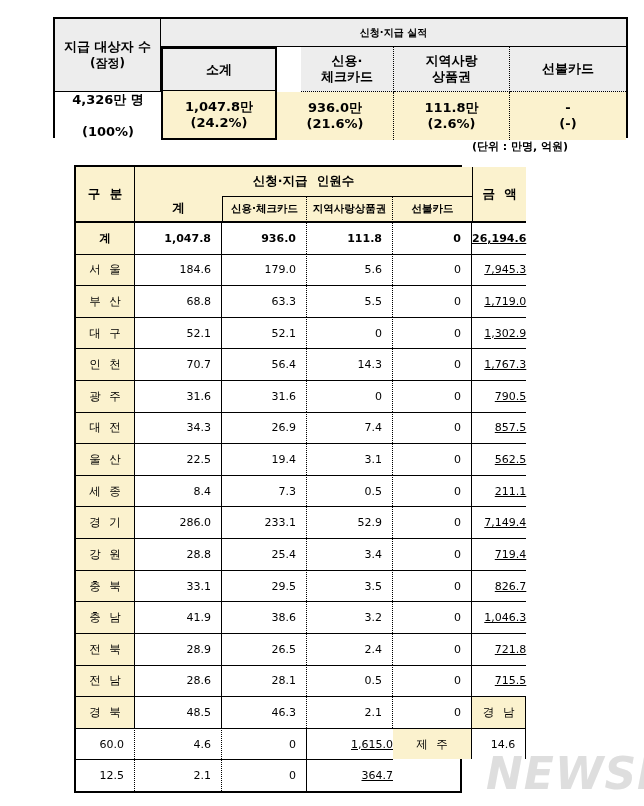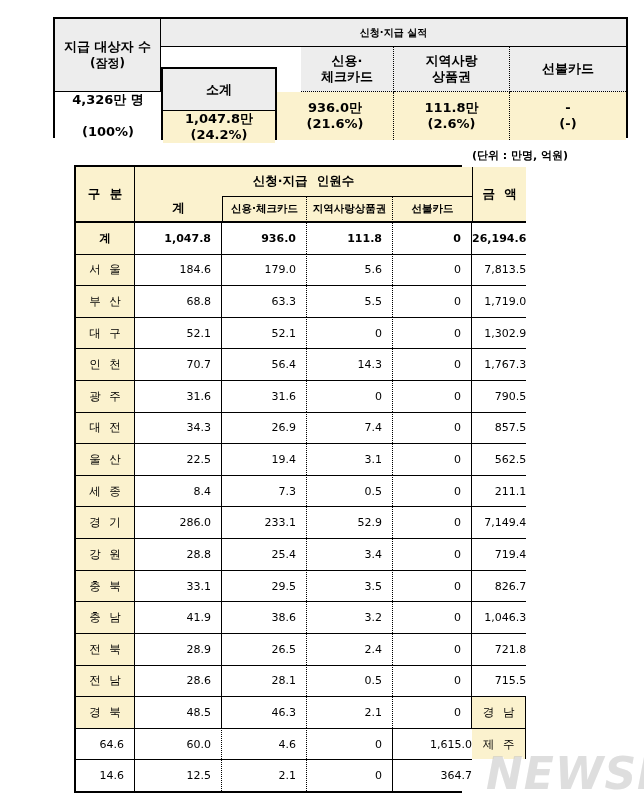--- a/index.html
+++ b/index.html
@@ -14,32 +14,32 @@
   .t1{position:absolute;left:53px;top:17px;width:575px;height:121px;
       display:grid;grid-template-columns:106px 116px 117px 116px 1fr;
       grid-template-rows:28px 45px 1fr;border:2px solid #000;box-sizing:border-box;
       font-weight:bold;font-size:13px;line-height:16px;}
   .t1 .gray{background:#EDEDED;}
   .t1 .yellow{background:#FBF2CE;}
   .a-cell{grid-column:1;grid-row:1/3;border-right:1px solid #000;border-bottom:1px solid #000;}
   .a-cell .small{font-size:12px;}
   .b-cell{grid-column:2/6;grid-row:1;border-bottom:1px solid #000;font-size:10px;}
   .sok-box{grid-column:2;grid-row:2/4;border:2.5px solid #000;box-sizing:border-box;
-           display:grid;grid-template-rows:42px 1fr;margin-top:20px;}
+           display:grid;grid-template-rows:42px 1fr;}
   .sok-head{border-bottom:1px solid #000;}
   .c2{grid-column:3;grid-row:2;border-right:1px dotted #000;border-bottom:1px dotted #000;margin-left:24px;}
   .c3{grid-column:4;grid-row:2;border-right:1px dotted #000;border-bottom:1px dotted #000;font-family:Liberation Serif, serif;}
   .c4{grid-column:5;grid-row:2;border-bottom:1px dotted #000;}
   .d0{grid-column:1;grid-row:3;background:#fff;gap:16px;}
   .d2{grid-column:3;grid-row:3;border-right:1px dotted #000;}
   .d3{grid-column:4;grid-row:3;border-right:1px dotted #000;}
   .d4{grid-column:5;grid-row:3;}
 
   
-  .unit-note{position:absolute;top:148px;right:76px;font-size:11px;font-weight:bold;}
+  .unit-note{position:absolute;top:139px;right:76px;font-size:11px;font-weight:bold;}
 
   
   .t2{position:absolute;left:74px;top:165px;width:388px;height:628px;
       display:grid;grid-template-columns:59px 87px 85px 86px 79px 1fr;
       grid-template-rows:29px 26px repeat(18,1fr);
       border:2px solid #000;box-sizing:border-box;}
   .t2 .cream{background:#FBF2CE;}
   .t2 .hd{font-weight:bold;font-size:12.5px;word-spacing:5px;}
   .h-cat{grid-column:1;grid-row:1/3;border-right:1px solid #000;border-bottom:1px solid #000;}
   .h-span{grid-column:2/6;grid-row:1;}
@@ -50,21 +50,21 @@
   .h-prepaid{grid-column:5;grid-row:2;}
   .h-amount{grid-column:6;grid-row:1/3;border-left:1.5px solid #000;border-bottom:1px solid #000;}
 
   .lbl{background:#FBF2CE;border-top:1px solid #000;border-right:1px solid #000;
        font-size:11.5px;word-spacing:5px;}
   .num{background:#fff;border-top:1px solid #000;align-items:flex-end;
        padding-right:10px;font-size:11px;}
   .num.v0{border-right:1px solid #000;}
   .num.v1,.num.v2{border-right:1px dotted #000;}
   .num.v3{border-right:1px solid #000;}
-  .num.v4{padding-right:0;}
+  .num.v4{padding-right:0;text-decoration:underline;}
   .trow .lbl,.trow .num{font-weight:bold;}
 
   
   .watermark{position:absolute;left:486px;top:748px;font-size:44px;font-weight:bold;
              font-style:italic;letter-spacing:1px;color:rgba(195,195,195,0.55);
              text-shadow:1px 1px 0 rgba(255,255,255,0.9);z-index:5;pointer-events:none;}
 </style>
 </head>
 <body>
 
@@ -131,21 +131,21 @@
       <div class="cell num v2">111.8</div>
       <div class="cell num v3">0</div>
       <div class="cell num v4">26,194.6</div>
     </div>
 
     <div class="cell lbl">서 울</div>
     <div class="cell num v0">184.6</div>
     <div class="cell num v1">179.0</div>
     <div class="cell num v2">5.6</div>
     <div class="cell num v3">0</div>
-    <div class="cell num v4">7,813.5</div>
+    <div class="cell num v4">7,945.3</div>
 
     <div class="cell lbl">부 산</div>
     <div class="cell num v0">68.8</div>
     <div class="cell num v1">63.3</div>
     <div class="cell num v2">5.5</div>
     <div class="cell num v3">0</div>
     <div class="cell num v4">1,719.0</div>
 
     <div class="cell lbl">대 구</div>
     <div class="cell num v0">52.1</div>
@@ -231,21 +231,20 @@
     <div class="cell num v3">0</div>
     <div class="cell num v4">715.5</div>
 
     <div class="cell lbl">경 북</div>
     <div class="cell num v0">48.5</div>
     <div class="cell num v1">46.3</div>
     <div class="cell num v2">2.1</div>
     <div class="cell num v3">0</div>
 
     <div class="cell lbl">경 남</div>
-    <div class="cell num v0">64.6</div>
     <div class="cell num v1">60.0</div>
     <div class="cell num v2">4.6</div>
     <div class="cell num v3">0</div>
     <div class="cell num v4">1,615.0</div>
 
     <div class="cell lbl">제 주</div>
     <div class="cell num v0">14.6</div>
     <div class="cell num v1">12.5</div>
     <div class="cell num v2">2.1</div>
     <div class="cell num v3">0</div>

